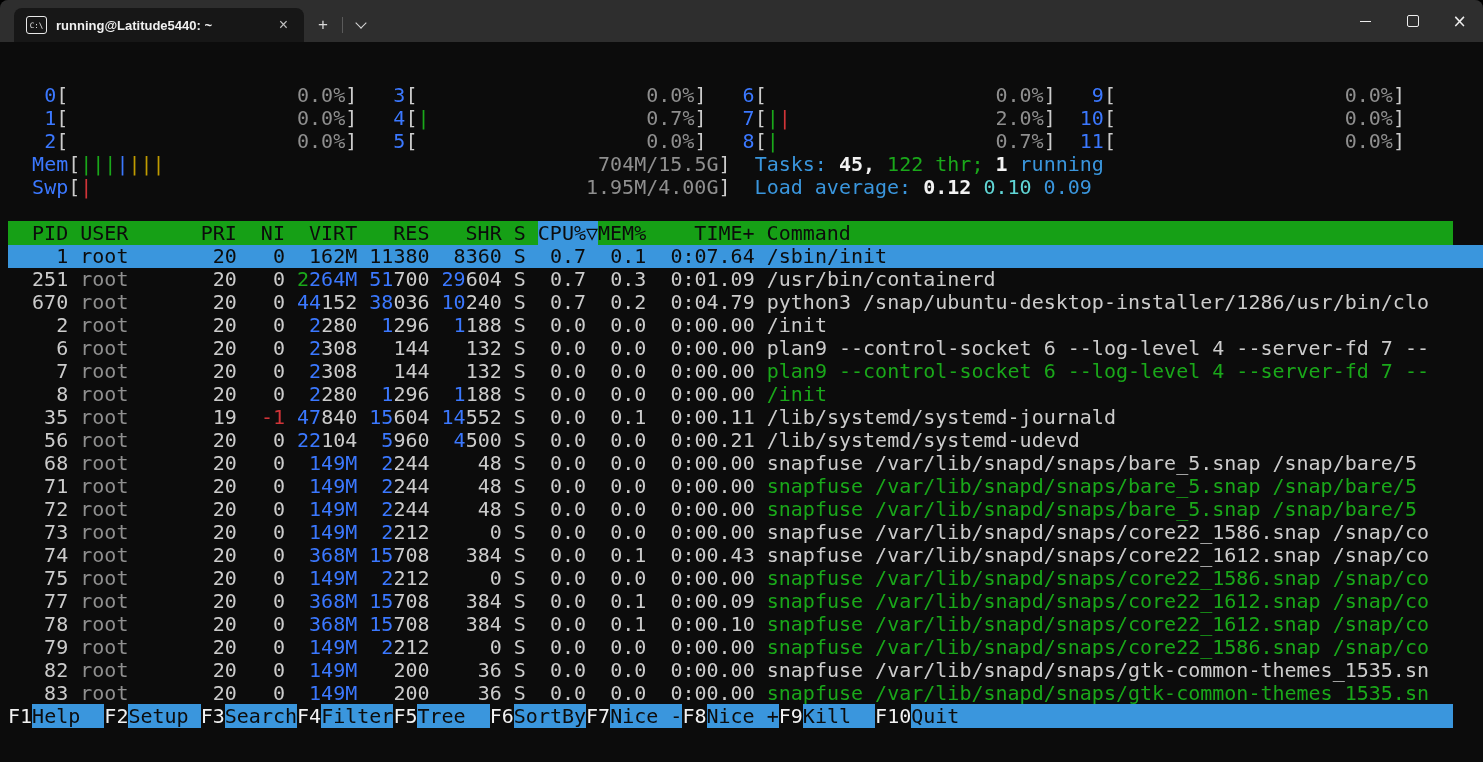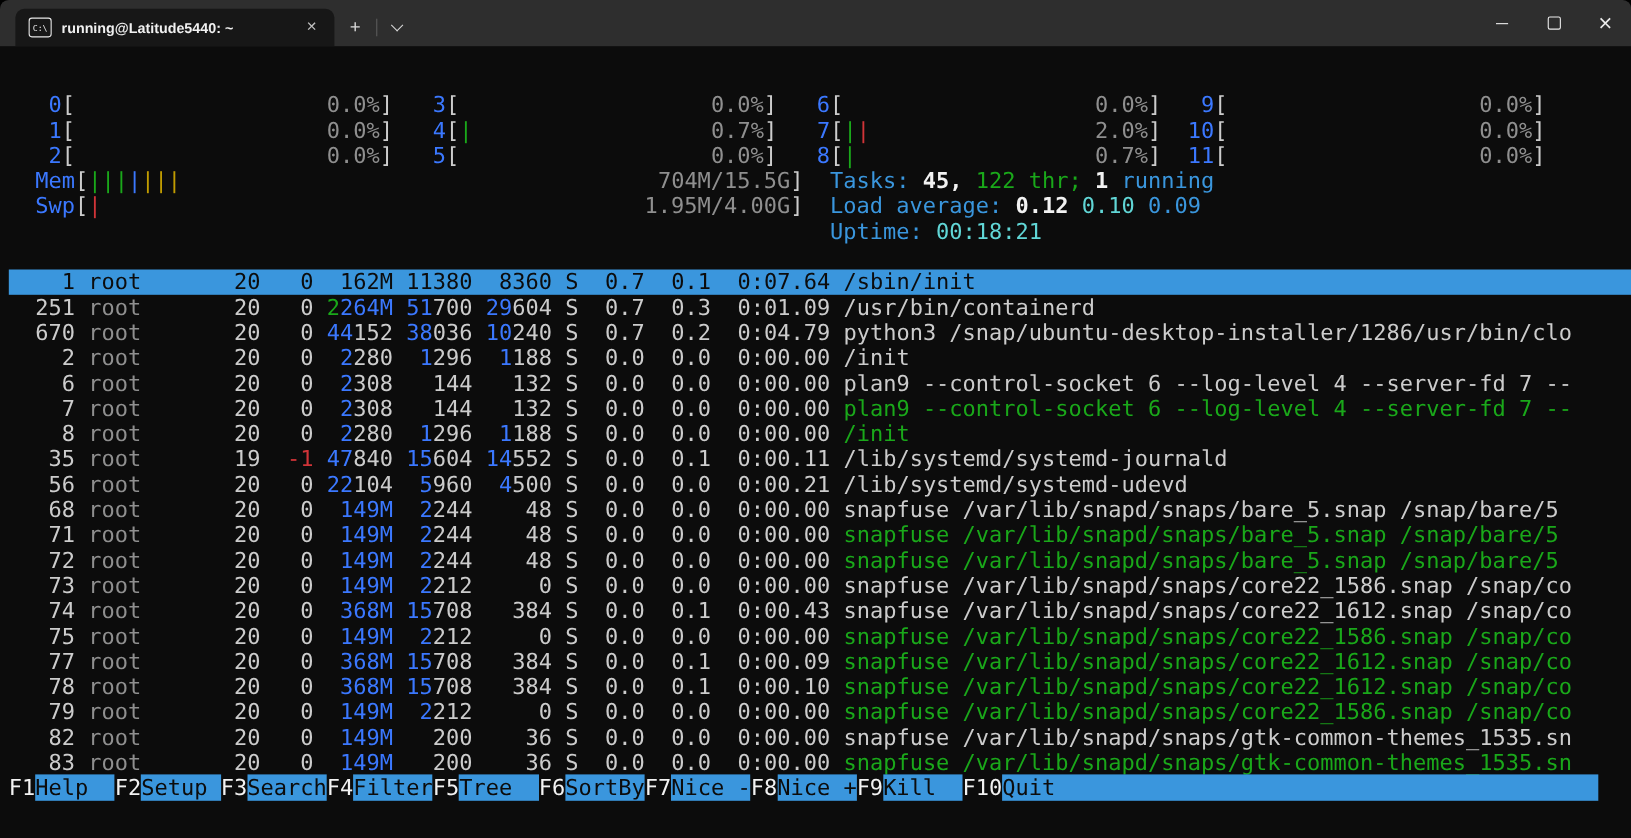--- a/index.html
+++ b/index.html
@@ -53,22 +53,22 @@
         </span>
       <span class="win-btn glyph-close">×</span>
     </div>
   </div>
   <div class="terminal" id="term">
       <div class="ln"><span>  </span><span style="color: rgb(59, 120, 255);"> 0</span><span style="color: rgb(204, 204, 204);">[</span><span>                   </span><span style="color: rgb(143, 143, 143);">0.0%</span><span style="color: rgb(204, 204, 204);">]</span><span>  </span><span style="color: rgb(59, 120, 255);"> 3</span><span style="color: rgb(204, 204, 204);">[</span><span>                   </span><span style="color: rgb(143, 143, 143);">0.0%</span><span style="color: rgb(204, 204, 204);">]</span><span>  </span><span style="color: rgb(59, 120, 255);"> 6</span><span style="color: rgb(204, 204, 204);">[</span><span>                   </span><span style="color: rgb(143, 143, 143);">0.0%</span><span style="color: rgb(204, 204, 204);">]</span><span>  </span><span style="color: rgb(59, 120, 255);"> 9</span><span style="color: rgb(204, 204, 204);">[</span><span>                   </span><span style="color: rgb(143, 143, 143);">0.0%</span><span style="color: rgb(204, 204, 204);">]</span></div>
       <div class="ln"><span>  </span><span style="color: rgb(59, 120, 255);"> 1</span><span style="color: rgb(204, 204, 204);">[</span><span>                   </span><span style="color: rgb(143, 143, 143);">0.0%</span><span style="color: rgb(204, 204, 204);">]</span><span>  </span><span style="color: rgb(59, 120, 255);"> 4</span><span style="color: rgb(204, 204, 204);">[</span><span style="color: rgb(26, 168, 26);">|</span><span>                  </span><span style="color: rgb(143, 143, 143);">0.7%</span><span style="color: rgb(204, 204, 204);">]</span><span>  </span><span style="color: rgb(59, 120, 255);"> 7</span><span style="color: rgb(204, 204, 204);">[</span><span style="color: rgb(26, 168, 26);">|</span><span style="color: rgb(209, 52, 56);">|</span><span>                 </span><span style="color: rgb(143, 143, 143);">2.0%</span><span style="color: rgb(204, 204, 204);">]</span><span>  </span><span style="color: rgb(59, 120, 255);">10</span><span style="color: rgb(204, 204, 204);">[</span><span>                   </span><span style="color: rgb(143, 143, 143);">0.0%</span><span style="color: rgb(204, 204, 204);">]</span></div>
       <div class="ln"><span>  </span><span style="color: rgb(59, 120, 255);"> 2</span><span style="color: rgb(204, 204, 204);">[</span><span>                   </span><span style="color: rgb(143, 143, 143);">0.0%</span><span style="color: rgb(204, 204, 204);">]</span><span>  </span><span style="color: rgb(59, 120, 255);"> 5</span><span style="color: rgb(204, 204, 204);">[</span><span>                   </span><span style="color: rgb(143, 143, 143);">0.0%</span><span style="color: rgb(204, 204, 204);">]</span><span>  </span><span style="color: rgb(59, 120, 255);"> 8</span><span style="color: rgb(204, 204, 204);">[</span><span style="color: rgb(26, 168, 26);">|</span><span>                  </span><span style="color: rgb(143, 143, 143);">0.7%</span><span style="color: rgb(204, 204, 204);">]</span><span>  </span><span style="color: rgb(59, 120, 255);">11</span><span style="color: rgb(204, 204, 204);">[</span><span>                   </span><span style="color: rgb(143, 143, 143);">0.0%</span><span style="color: rgb(204, 204, 204);">]</span></div>
       <div class="ln"><span>  </span><span style="color: rgb(59, 120, 255);">Mem</span><span style="color: rgb(204, 204, 204);">[</span><span style="color: rgb(26, 168, 26);">|</span><span style="color: rgb(26, 168, 26);">|</span><span style="color: rgb(26, 168, 26);">|</span><span style="color: rgb(59, 120, 255);">|</span><span style="color: rgb(193, 156, 0);">|</span><span style="color: rgb(193, 156, 0);">|</span><span style="color: rgb(193, 156, 0);">|</span><span>                                    </span><span style="color: rgb(143, 143, 143);">704M/15.5G</span><span style="color: rgb(204, 204, 204);">]</span><span>  </span><span style="color: rgb(58, 150, 221);">Tasks: </span><span class="b" style="color: rgb(242, 242, 242);">45, </span><span style="color: rgb(26, 168, 26);">122 thr; </span><span class="b" style="color: rgb(242, 242, 242);">1 </span><span style="color: rgb(58, 150, 221);">running</span></div>
       <div class="ln"><span>  </span><span style="color: rgb(59, 120, 255);">Swp</span><span style="color: rgb(204, 204, 204);">[</span><span style="color: rgb(209, 52, 56);">|</span><span>                                         </span><span style="color: rgb(143, 143, 143);">1.95M/4.00G</span><span style="color: rgb(204, 204, 204);">]</span><span>  </span><span style="color: rgb(58, 150, 221);">Load average: </span><span class="b" style="color: rgb(242, 242, 242);">0.12 </span><span style="color: rgb(97, 214, 214);">0.10 </span><span style="color: rgb(58, 150, 221);">0.09</span></div>
-      <div class="ln"><span>                                                              </span><span style="color: rgb(58, 150, 221);">Uptime: </span><span style="color: rgb(97, 214, 214);">00:18:21</span></div>
       <div class="ln"><span> </span></div>
+      <div class="ln"><span style="color: rgb(12, 12, 12); background: rgb(22, 160, 22);">  PID USER      PRI  NI  VIRT   RES   SHR S </span><span style="color: rgb(12, 12, 12); background: rgb(58, 150, 221);">CPU%▽</span><span style="color: rgb(12, 12, 12); background: rgb(22, 160, 22);">MEM%    TIME+ Command                                                  </span></div>
       <div class="ln" style="background: rgb(58, 150, 221);"><span style="color: rgb(12, 12, 12);">    1</span><span> </span><span style="color: rgb(12, 12, 12);">root     </span><span> </span><span style="color: rgb(12, 12, 12);"> 20</span><span> </span><span style="color: rgb(12, 12, 12);">  0</span><span> </span><span> </span><span style="color: rgb(12, 12, 12);">162M</span><span> </span><span style="color: rgb(12, 12, 12);">11380</span><span> </span><span> </span><span style="color: rgb(12, 12, 12);">8360</span><span> </span><span style="color: rgb(12, 12, 12);">S</span><span> </span><span style="color: rgb(12, 12, 12);"> 0.7</span><span> </span><span style="color: rgb(12, 12, 12);"> 0.1</span><span> </span><span style="color: rgb(12, 12, 12);"> 0:07.64</span><span> </span><span style="color: rgb(12, 12, 12);">/sbin/init                                               </span></div>
       <div class="ln"><span style="color: rgb(204, 204, 204);">  251</span><span> </span><span style="color: rgb(143, 143, 143);">root     </span><span> </span><span style="color: rgb(204, 204, 204);"> 20</span><span> </span><span style="color: rgb(204, 204, 204);">  0</span><span> </span><span style="color: rgb(26, 168, 26);">2</span><span style="color: rgb(59, 120, 255);">264M</span><span> </span><span style="color: rgb(59, 120, 255);">51</span><span style="color: rgb(204, 204, 204);">700</span><span> </span><span style="color: rgb(59, 120, 255);">29</span><span style="color: rgb(204, 204, 204);">604</span><span> </span><span style="color: rgb(204, 204, 204);">S</span><span> </span><span style="color: rgb(204, 204, 204);"> 0.7</span><span> </span><span style="color: rgb(204, 204, 204);"> 0.3</span><span> </span><span style="color: rgb(204, 204, 204);"> 0:01.09</span><span> </span><span style="color: rgb(204, 204, 204);">/usr/bin/containerd</span></div>
       <div class="ln"><span style="color: rgb(204, 204, 204);">  670</span><span> </span><span style="color: rgb(143, 143, 143);">root     </span><span> </span><span style="color: rgb(204, 204, 204);"> 20</span><span> </span><span style="color: rgb(204, 204, 204);">  0</span><span> </span><span style="color: rgb(59, 120, 255);">44</span><span style="color: rgb(204, 204, 204);">152</span><span> </span><span style="color: rgb(59, 120, 255);">38</span><span style="color: rgb(204, 204, 204);">036</span><span> </span><span style="color: rgb(59, 120, 255);">10</span><span style="color: rgb(204, 204, 204);">240</span><span> </span><span style="color: rgb(204, 204, 204);">S</span><span> </span><span style="color: rgb(204, 204, 204);"> 0.7</span><span> </span><span style="color: rgb(204, 204, 204);"> 0.2</span><span> </span><span style="color: rgb(204, 204, 204);"> 0:04.79</span><span> </span><span style="color: rgb(204, 204, 204);">python3 /snap/ubuntu-desktop-installer/1286/usr/bin/clo</span></div>
       <div class="ln"><span style="color: rgb(204, 204, 204);">    2</span><span> </span><span style="color: rgb(143, 143, 143);">root     </span><span> </span><span style="color: rgb(204, 204, 204);"> 20</span><span> </span><span style="color: rgb(204, 204, 204);">  0</span><span> </span><span> </span><span style="color: rgb(59, 120, 255);">2</span><span style="color: rgb(204, 204, 204);">280</span><span> </span><span> </span><span style="color: rgb(59, 120, 255);">1</span><span style="color: rgb(204, 204, 204);">296</span><span> </span><span> </span><span style="color: rgb(59, 120, 255);">1</span><span style="color: rgb(204, 204, 204);">188</span><span> </span><span style="color: rgb(204, 204, 204);">S</span><span> </span><span style="color: rgb(204, 204, 204);"> 0.0</span><span> </span><span style="color: rgb(204, 204, 204);"> 0.0</span><span> </span><span style="color: rgb(204, 204, 204);"> 0:00.00</span><span> </span><span style="color: rgb(204, 204, 204);">/init</span></div>
       <div class="ln"><span style="color: rgb(204, 204, 204);">    6</span><span> </span><span style="color: rgb(143, 143, 143);">root     </span><span> </span><span style="color: rgb(204, 204, 204);"> 20</span><span> </span><span style="color: rgb(204, 204, 204);">  0</span><span> </span><span> </span><span style="color: rgb(59, 120, 255);">2</span><span style="color: rgb(204, 204, 204);">308</span><span> </span><span>  </span><span style="color: rgb(204, 204, 204);">144</span><span> </span><span>  </span><span style="color: rgb(204, 204, 204);">132</span><span> </span><span style="color: rgb(204, 204, 204);">S</span><span> </span><span style="color: rgb(204, 204, 204);"> 0.0</span><span> </span><span style="color: rgb(204, 204, 204);"> 0.0</span><span> </span><span style="color: rgb(204, 204, 204);"> 0:00.00</span><span> </span><span style="color: rgb(204, 204, 204);">plan9 --control-socket 6 --log-level 4 --server-fd 7 --</span></div>
       <div class="ln"><span style="color: rgb(204, 204, 204);">    7</span><span> </span><span style="color: rgb(143, 143, 143);">root     </span><span> </span><span style="color: rgb(204, 204, 204);"> 20</span><span> </span><span style="color: rgb(204, 204, 204);">  0</span><span> </span><span> </span><span style="color: rgb(59, 120, 255);">2</span><span style="color: rgb(204, 204, 204);">308</span><span> </span><span>  </span><span style="color: rgb(204, 204, 204);">144</span><span> </span><span>  </span><span style="color: rgb(204, 204, 204);">132</span><span> </span><span style="color: rgb(204, 204, 204);">S</span><span> </span><span style="color: rgb(204, 204, 204);"> 0.0</span><span> </span><span style="color: rgb(204, 204, 204);"> 0.0</span><span> </span><span style="color: rgb(204, 204, 204);"> 0:00.00</span><span> </span><span style="color: rgb(26, 168, 26);">plan9 --control-socket 6 --log-level 4 --server-fd 7 --</span></div>
       <div class="ln"><span style="color: rgb(204, 204, 204);">    8</span><span> </span><span style="color: rgb(143, 143, 143);">root     </span><span> </span><span style="color: rgb(204, 204, 204);"> 20</span><span> </span><span style="color: rgb(204, 204, 204);">  0</span><span> </span><span> </span><span style="color: rgb(59, 120, 255);">2</span><span style="color: rgb(204, 204, 204);">280</span><span> </span><span> </span><span style="color: rgb(59, 120, 255);">1</span><span style="color: rgb(204, 204, 204);">296</span><span> </span><span> </span><span style="color: rgb(59, 120, 255);">1</span><span style="color: rgb(204, 204, 204);">188</span><span> </span><span style="color: rgb(204, 204, 204);">S</span><span> </span><span style="color: rgb(204, 204, 204);"> 0.0</span><span> </span><span style="color: rgb(204, 204, 204);"> 0.0</span><span> </span><span style="color: rgb(204, 204, 204);"> 0:00.00</span><span> </span><span style="color: rgb(26, 168, 26);">/init</span></div>
       <div class="ln"><span style="color: rgb(204, 204, 204);">   35</span><span> </span><span style="color: rgb(143, 143, 143);">root     </span><span> </span><span style="color: rgb(204, 204, 204);"> 19</span><span> </span><span style="color: rgb(209, 52, 56);"> -1</span><span> </span><span style="color: rgb(59, 120, 255);">47</span><span style="color: rgb(204, 204, 204);">840</span><span> </span><span style="color: rgb(59, 120, 255);">15</span><span style="color: rgb(204, 204, 204);">604</span><span> </span><span style="color: rgb(59, 120, 255);">14</span><span style="color: rgb(204, 204, 204);">552</span><span> </span><span style="color: rgb(204, 204, 204);">S</span><span> </span><span style="color: rgb(204, 204, 204);"> 0.0</span><span> </span><span style="color: rgb(204, 204, 204);"> 0.1</span><span> </span><span style="color: rgb(204, 204, 204);"> 0:00.11</span><span> </span><span style="color: rgb(204, 204, 204);">/lib/systemd/systemd-journald</span></div>
       <div class="ln"><span style="color: rgb(204, 204, 204);">   56</span><span> </span><span style="color: rgb(143, 143, 143);">root     </span><span> </span><span style="color: rgb(204, 204, 204);"> 20</span><span> </span><span style="color: rgb(204, 204, 204);">  0</span><span> </span><span style="color: rgb(59, 120, 255);">22</span><span style="color: rgb(204, 204, 204);">104</span><span> </span><span> </span><span style="color: rgb(59, 120, 255);">5</span><span style="color: rgb(204, 204, 204);">960</span><span> </span><span> </span><span style="color: rgb(59, 120, 255);">4</span><span style="color: rgb(204, 204, 204);">500</span><span> </span><span style="color: rgb(204, 204, 204);">S</span><span> </span><span style="color: rgb(204, 204, 204);"> 0.0</span><span> </span><span style="color: rgb(204, 204, 204);"> 0.0</span><span> </span><span style="color: rgb(204, 204, 204);"> 0:00.21</span><span> </span><span style="color: rgb(204, 204, 204);">/lib/systemd/systemd-udevd</span></div>
       <div class="ln"><span style="color: rgb(204, 204, 204);">   68</span><span> </span><span style="color: rgb(143, 143, 143);">root     </span><span> </span><span style="color: rgb(204, 204, 204);"> 20</span><span> </span><span style="color: rgb(204, 204, 204);">  0</span><span> </span><span> </span><span style="color: rgb(59, 120, 255);">149M</span><span> </span><span> </span><span style="color: rgb(59, 120, 255);">2</span><span style="color: rgb(204, 204, 204);">244</span><span> </span><span>   </span><span style="color: rgb(204, 204, 204);">48</span><span> </span><span style="color: rgb(204, 204, 204);">S</span><span> </span><span style="color: rgb(204, 204, 204);"> 0.0</span><span> </span><span style="color: rgb(204, 204, 204);"> 0.0</span><span> </span><span style="color: rgb(204, 204, 204);"> 0:00.00</span><span> </span><span style="color: rgb(204, 204, 204);">snapfuse /var/lib/snapd/snaps/bare_5.snap /snap/bare/5</span></div>

